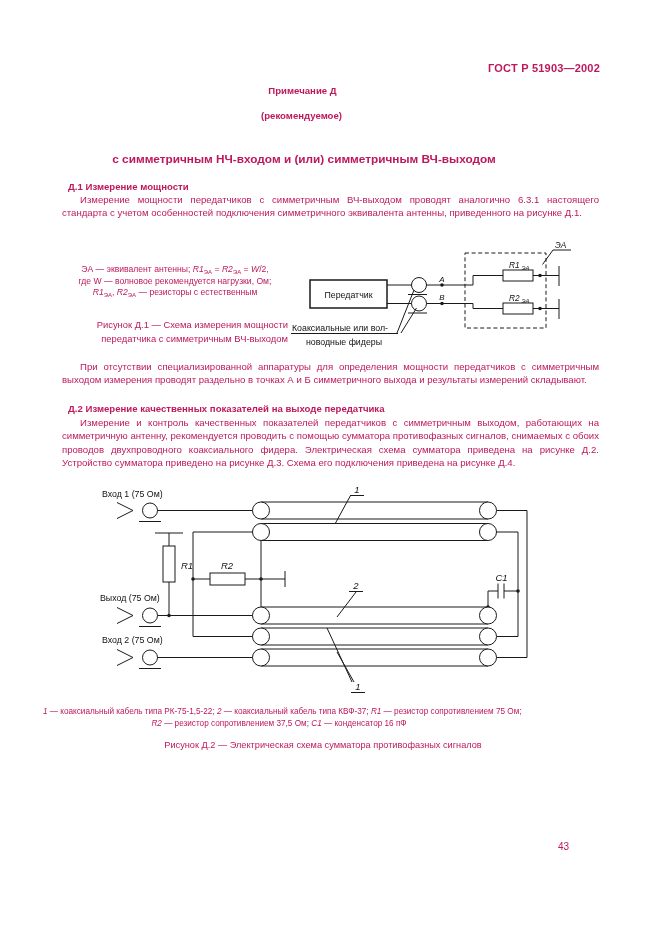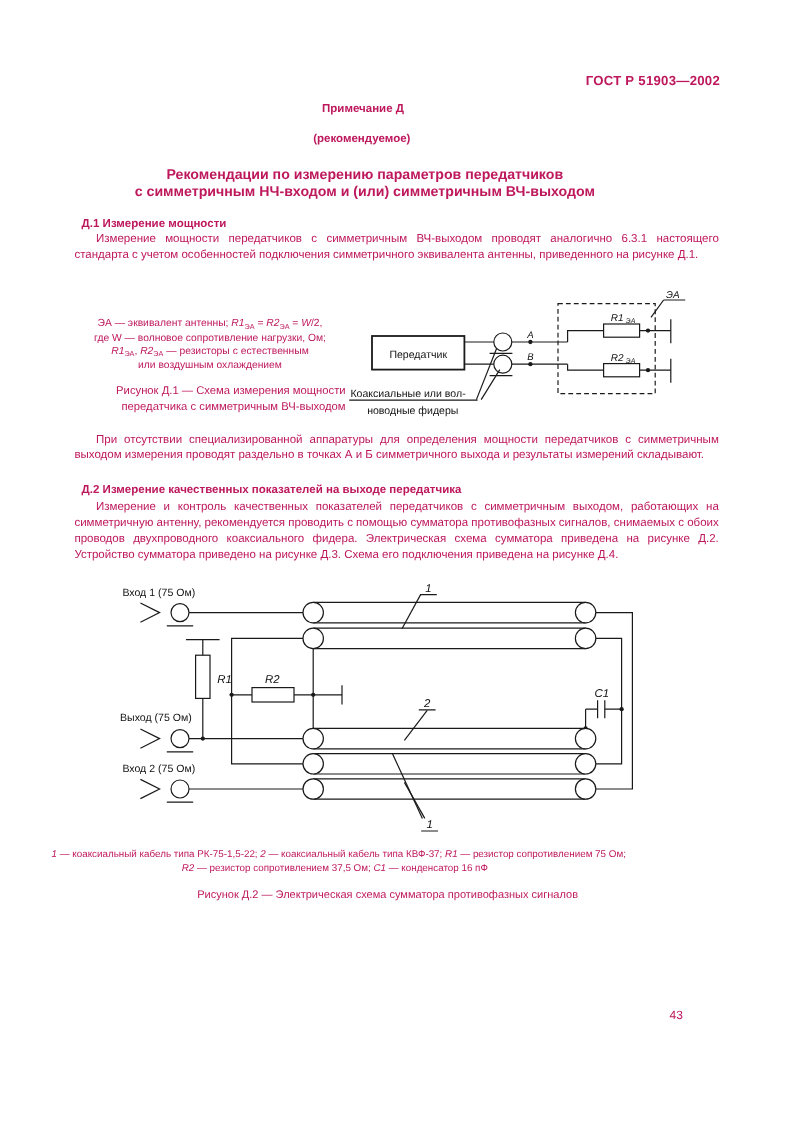--- a/index.html
+++ b/index.html
@@ -36,31 +36,29 @@
 </head>
 <body>
 
 <div class="page">
 
   <div class="abs doc-code" style="top:62px;right:61px;">ГОСТ Р 51903—2002</div>
 
   <div class="abs annex cx" style="left:295px;top:85px;">Примечание Д</div>
   <div class="abs annex cx" style="left:294px;top:110px;">(рекомендуемое)</div>
 
-  <div class="abs doc-title cx" style="left:304px;top:138px;">Рекомендации по измерению параметров передатчиков</div>
   <div class="abs doc-title cx" style="left:304px;top:152px;">с симметричным НЧ-входом и (или) симметричным ВЧ-выходом</div>
 
   <div class="abs heading" style="left:68px;top:181px;">Д.1 Измерение мощности</div>
   <p class="abs body-par" style="top:193px;">Измерение мощности передатчиков с симметричным ВЧ-выходом проводят аналогично 6.3.1 настоящего стандарта с учетом особенностей подключения симметричного эквивалента антенны, приведенного на рисунке Д.1.</p>
 
   <div class="abs legend" style="top:264px;">
     <div><span>ЭА — эквивалент антенны; </span><i>R1</i><sub>ЭА</sub><span> = </span><i>R2</i><sub>ЭА</sub><span> = </span><i>W</i><span>/2,</span></div>
-    <div><span>где W — волновое сопротивление нагрузки, Ом;</span></div>
+    <div><span>где W — волновое рекомендуется нагрузки, Ом;</span></div>
     <div><i>R1</i><sub>ЭА</sub><span>, </span><i>R2</i><sub>ЭА</sub><span> — резисторы с естественным</span></div>
-    <div><span>или воздушным охлаждением</span></div>
   </div>
 
   <div class="abs cap1" style="top:318px;">
     <div>Рисунок Д.1 — Схема измерения мощности</div>
     <div>передатчика с симметричным ВЧ-выходом</div>
   </div>
 
   <svg class="abs" style="left:290px;top:238px;" width="321" height="115" viewBox="0 0 321 115">
 
     <g>

